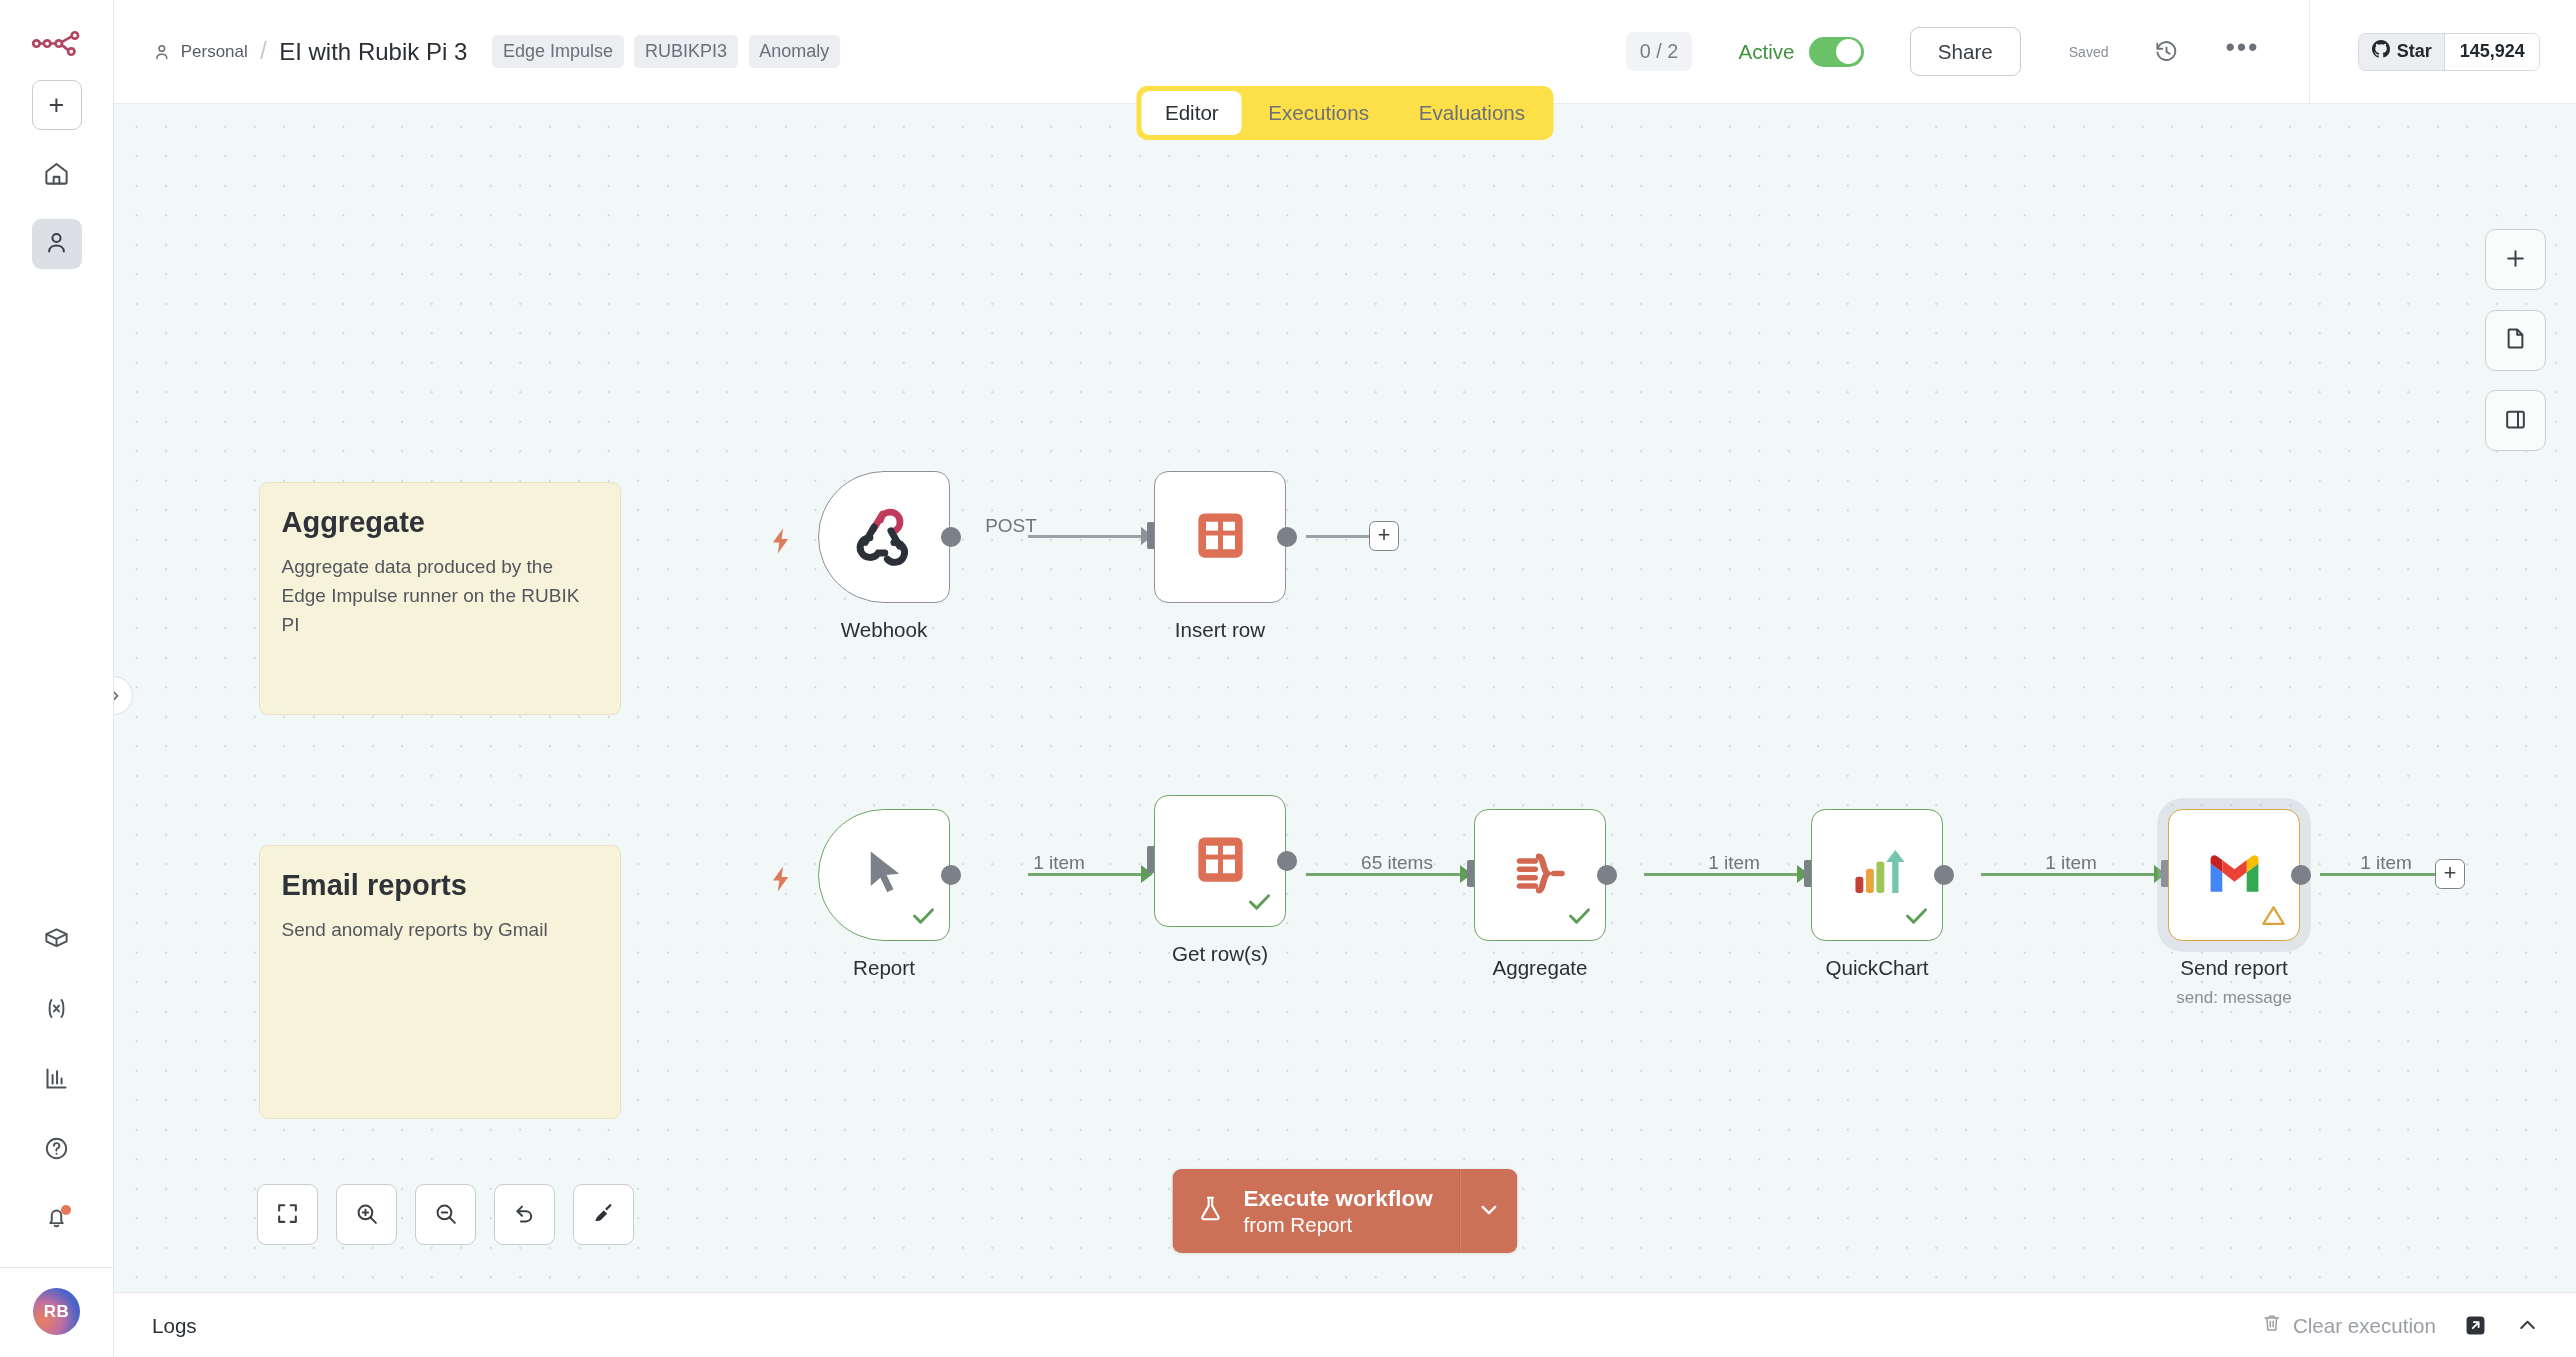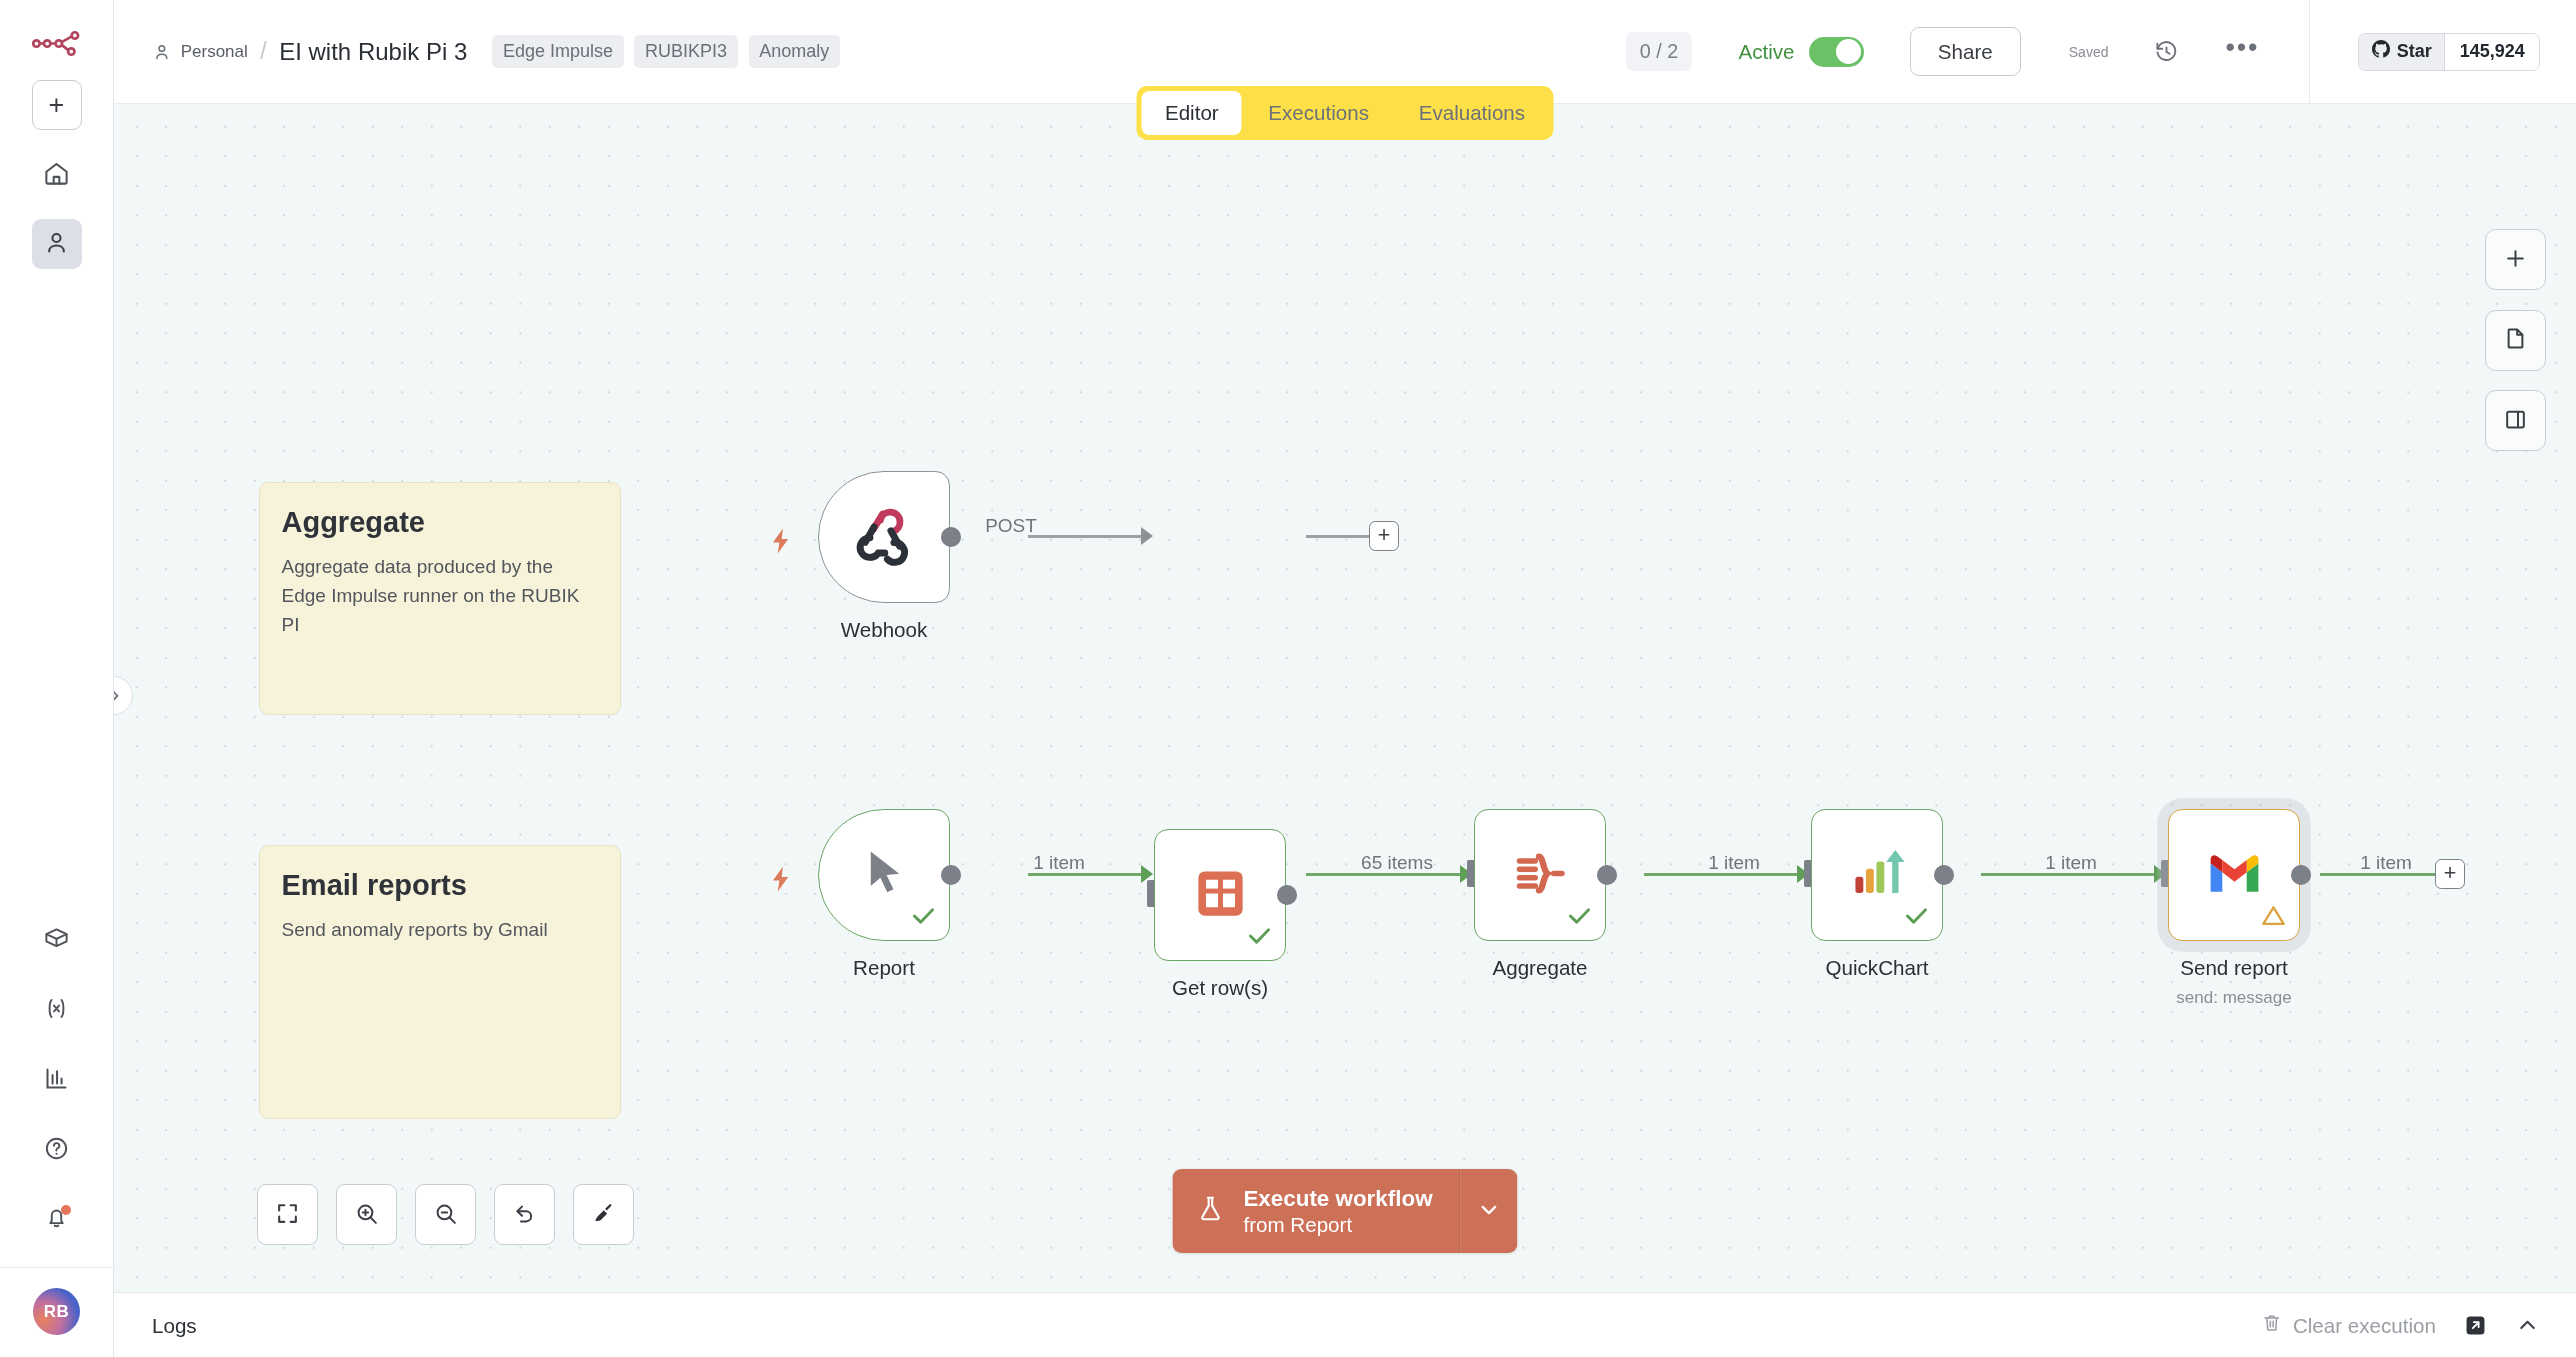--- a/index.html
+++ b/index.html
@@ -402,75 +402,91 @@
               <path d="M6.9 12.6a3.6 3.6 0 1 0 3 5.6h2.4" stroke="#2c3038"></path>
               <path d="M14.5 10.1l3.2 5.6" stroke="#2c3038"></path>
               <path d="M15.6 14.4a3.6 3.6 0 1 1-2.4 6" stroke="#2c3038"></path>
             </svg>
           </span>
         </div>
         <div class="dot-out" style="left:123px; top:56px;"></div>
         <div class="node-label">Webhook</div>
       </div>
 
-
-      <div class="wire green" style="left:914px; top:769px; width:116px;"></div>
-      <div class="arrow green" style="left:1027px; top:761px;"></div>
-      <div class="wire-label" style="left:945px; top:748px;">1 item</div>
-
-      <div class="wire green" style="left:1192px; top:769px; width:159px;"></div>
-      <div class="arrow green" style="left:1346px; top:761px;"></div>
-      <div class="wire-label" style="left:1283px; top:748px;">65 items</div>
-
-      <div class="wire green" style="left:1530px; top:769px; width:159px;"></div>
-      <div class="arrow green" style="left:1683px; top:761px;"></div>
-      <div class="wire-label" style="left:1620px; top:748px;">1 item</div>
-
-      <div class="wire green" style="left:1867px; top:769px; width:179px;"></div>
-      <div class="arrow green" style="left:2040px; top:761px;"></div>
-      <div class="wire-label" style="left:1957px; top:748px;">1 item</div>
-
-      <div class="wire green" style="left:2206px; top:769px; width:125px;"></div>
-      <div class="plus-stub" style="left:2321px; top:755px;">+</div>
-      <div class="wire-label" style="left:2272px; top:748px;">1 item</div>
-
-      <div class="node" style="left:704px; top:705px;">
-        <span class="bolt">
-          <svg width="30" height="30" viewBox="0 0 24 24" fill="#dd7c5d">
-              <path d="M13.6 2 5.5 13.2h5.2L9.4 22l8.4-11.6h-5.3z"></path>
-            </svg>
-        </span>
-        <div class="node-box trigger ok">
-          <span>
-            <svg width="55" height="55" viewBox="0 0 24 24" fill="#7b8089">
-                <path d="M6 2.4 18.4 12.1l-5.5.6 3 6.2-2.7 1.3-3-6.3-4.2 3.6z"></path>
-              </svg>
-          </span>
-          <span class="node-check">
-            <svg width="29" height="29" viewBox="0 0 24 24" fill="none" stroke="#5c9e55" stroke-width="2.4" stroke-linecap="round" stroke-linejoin="round">
-                <path d="M4.5 12.4 9.6 17.5 19.5 7.2"></path>
-              </svg>
-          </span>
-        </div>
-        <div class="dot-out" style="left:123px; top:56px;"></div>
-        <div class="node-label">Report</div>
-      </div>
-
-      <div class="node" style="left:1040px; top:725px;">
+      <div class="node" style="left:1040px; top:367px;">
         <div class="port-in" style="left:-7.2px; top:51px;"></div>
-        <div class="node-box ok">
+        <div class="node-box">
           <span>
             <svg width="59" height="59" viewBox="0 0 24 24">
               <rect x="3" y="3" width="18" height="18" rx="2.6" fill="#dc6f54"></rect>
               <rect x="6.1" y="6.4" width="4.9" height="3.6" fill="#fff"></rect>
               <rect x="13" y="6.4" width="4.9" height="3.6" fill="#fff"></rect>
               <rect x="6.1" y="12" width="4.9" height="5.6" fill="#fff"></rect>
               <rect x="13" y="12" width="4.9" height="5.6" fill="#fff"></rect>
             </svg>
           </span>
+        </div>
+        <div class="dot-out" style="left:123px; top:56px;"></div>
+        <div class="node-label">Insert row</div>
+      </div>
+
+      <div class="wire green" style="left:914px; top:769px; width:116px;"></div>
+      <div class="arrow green" style="left:1027px; top:761px;"></div>
+      <div class="wire-label" style="left:945px; top:748px;">1 item</div>
+
+      <div class="wire green" style="left:1192px; top:769px; width:159px;"></div>
+      <div class="arrow green" style="left:1346px; top:761px;"></div>
+      <div class="wire-label" style="left:1283px; top:748px;">65 items</div>
+
+      <div class="wire green" style="left:1530px; top:769px; width:159px;"></div>
+      <div class="arrow green" style="left:1683px; top:761px;"></div>
+      <div class="wire-label" style="left:1620px; top:748px;">1 item</div>
+
+      <div class="wire green" style="left:1867px; top:769px; width:179px;"></div>
+      <div class="arrow green" style="left:2040px; top:761px;"></div>
+      <div class="wire-label" style="left:1957px; top:748px;">1 item</div>
+
+      <div class="wire green" style="left:2206px; top:769px; width:125px;"></div>
+      <div class="plus-stub" style="left:2321px; top:755px;">+</div>
+      <div class="wire-label" style="left:2272px; top:748px;">1 item</div>
+
+      <div class="node" style="left:704px; top:705px;">
+        <span class="bolt">
+          <svg width="30" height="30" viewBox="0 0 24 24" fill="#dd7c5d">
+              <path d="M13.6 2 5.5 13.2h5.2L9.4 22l8.4-11.6h-5.3z"></path>
+            </svg>
+        </span>
+        <div class="node-box trigger ok">
+          <span>
+            <svg width="55" height="55" viewBox="0 0 24 24" fill="#7b8089">
+                <path d="M6 2.4 18.4 12.1l-5.5.6 3 6.2-2.7 1.3-3-6.3-4.2 3.6z"></path>
+              </svg>
+          </span>
+          <span class="node-check">
+            <svg width="29" height="29" viewBox="0 0 24 24" fill="none" stroke="#5c9e55" stroke-width="2.4" stroke-linecap="round" stroke-linejoin="round">
+                <path d="M4.5 12.4 9.6 17.5 19.5 7.2"></path>
+              </svg>
+          </span>
+        </div>
+        <div class="dot-out" style="left:123px; top:56px;"></div>
+        <div class="node-label">Report</div>
+      </div>
+
+      <div class="node" style="left:1040px; top:691px;">
+        <div class="port-in" style="left:-7.2px; top:51px;"></div>
+        <div class="node-box ok">
+          <span>
+            <svg width="59" height="59" viewBox="0 0 24 24">
+              <rect x="3" y="3" width="18" height="18" rx="2.6" fill="#dc6f54"></rect>
+              <rect x="6.1" y="6.4" width="4.9" height="3.6" fill="#fff"></rect>
+              <rect x="13" y="6.4" width="4.9" height="3.6" fill="#fff"></rect>
+              <rect x="6.1" y="12" width="4.9" height="5.6" fill="#fff"></rect>
+              <rect x="13" y="12" width="4.9" height="5.6" fill="#fff"></rect>
+            </svg>
+          </span>
           <span class="node-check">
             <svg width="29" height="29" viewBox="0 0 24 24" fill="none" stroke="#5c9e55" stroke-width="2.4" stroke-linecap="round" stroke-linejoin="round">
                 <path d="M4.5 12.4 9.6 17.5 19.5 7.2"></path>
               </svg>
           </span>
         </div>
         <div class="dot-out" style="left:123px; top:56px;"></div>
         <div class="node-label">Get row(s)</div>
       </div>
 

